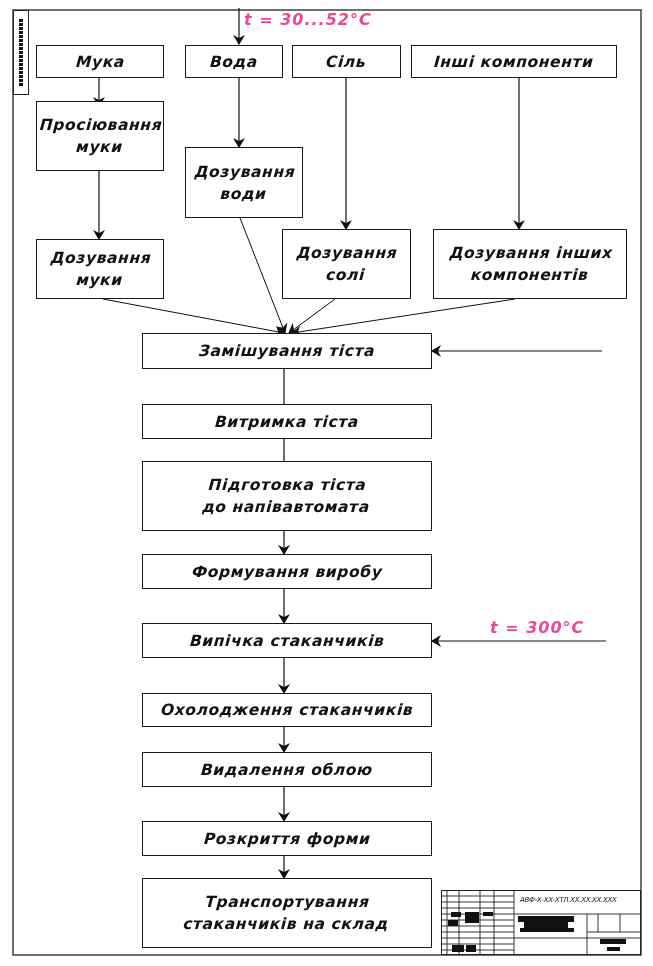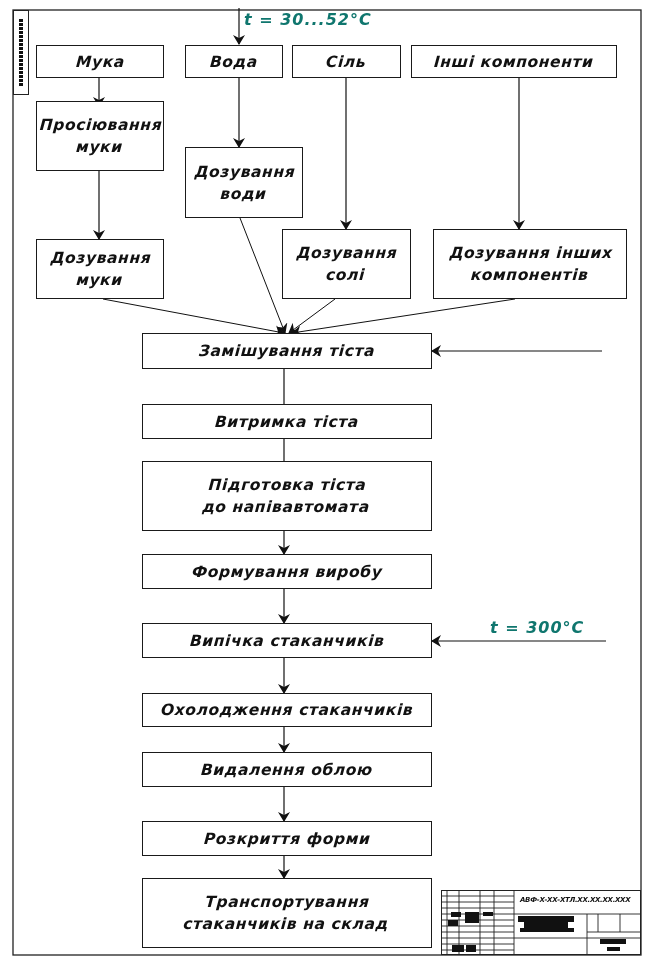--- a/index.html
+++ b/index.html
@@ -5,29 +5,29 @@
   html, body { margin: 0; padding: 0; background: #ffffff; }
   body { width: 653px; height: 966px; position: relative; overflow: hidden;
          font-family: "DejaVu Sans", sans-serif; }
   #sheet { position: absolute; left: 0; top: 0; width: 653px; height: 966px; }
   .box { position: absolute; border: 1.3px solid #1a1a1a; box-sizing: border-box; background: #fff;
          display: flex; align-items: center; justify-content: center; text-align: center; }
   .lbl { font-family: "DejaVu Sans", sans-serif; font-style: italic; font-weight: bold;
          font-size: 15.5px; line-height: 22px; color: #111; letter-spacing: 0.6px;
          white-space: pre-line; transform: skewX(-4deg); }
   .note { position: absolute; font-family: "DejaVu Sans", sans-serif; font-style: italic; font-weight: bold;
-          font-size: 16px; color: #0f766e; letter-spacing: 1px; white-space: nowrap; }
+          font-size: 16px; color: #ec4899; letter-spacing: 1px; white-space: nowrap; }
   svg { position: absolute; left: 0; top: 0; }
   .stamp-left { position: absolute; left: 13px; top: 10px; width: 16px; height: 85px;
                 border: 1.2px solid #222; box-sizing: border-box; }
   .stamp-left .bars { position: absolute; left: 5px; top: 8px; width: 4px; height: 68px;
                       background: repeating-linear-gradient(#111 0 3px, #fff 3px 4px); }
   .tb { position: absolute; left: 441px; top: 890px; width: 200px; height: 65px;
         border: 1.2px solid #222; box-sizing: border-box; }
-  .tb-code { position: absolute; left: 520px; top: 896px; font-size: 7px; font-weight: bold;
+  .tb-code { position: absolute; left: 520px; top: 896px; font-size: 7px; font-weight: normal;
              font-style: italic; color: #111; white-space: nowrap; letter-spacing: -0.3px; }
 </style>
 </head>
 <body>
 
 <div id="sheet">
   <svg id="lines" width="653" height="966">
     <defs>
       <marker id="ah" markerWidth="10" markerHeight="12" refX="9" refY="6" orient="auto" markerUnits="userSpaceOnUse">
         <path d="M0,0 L10,6 L0,12 L3,6 Z" fill="#111"></path>

